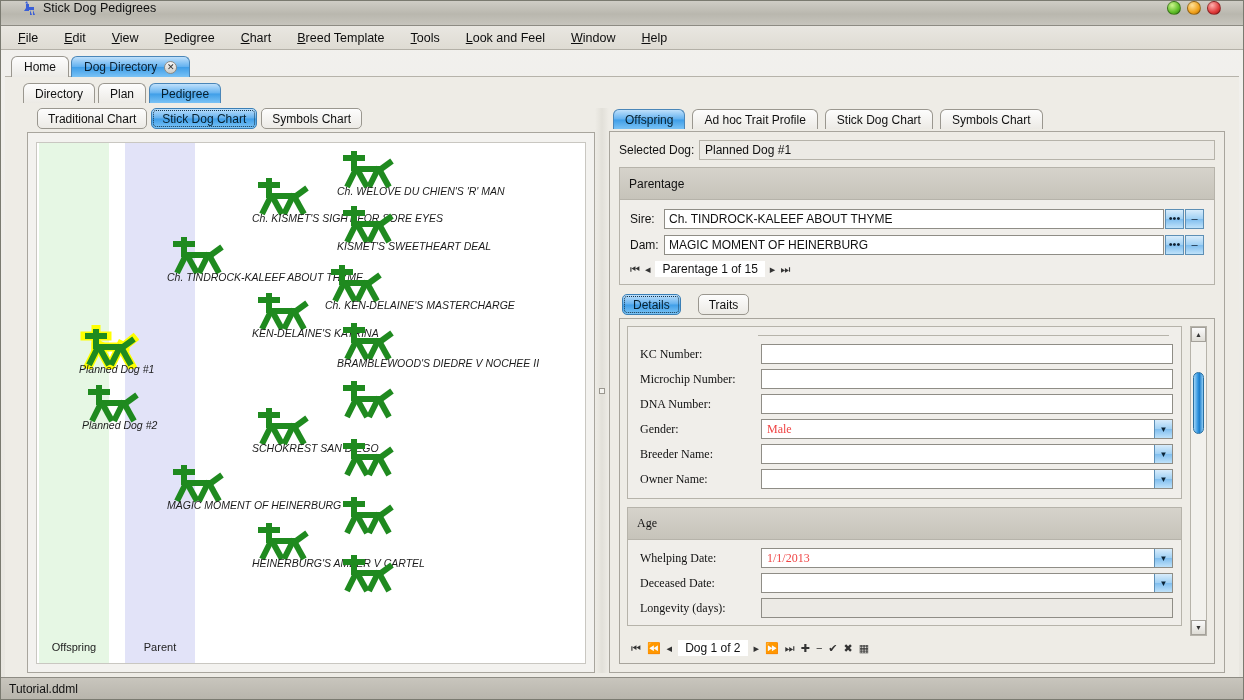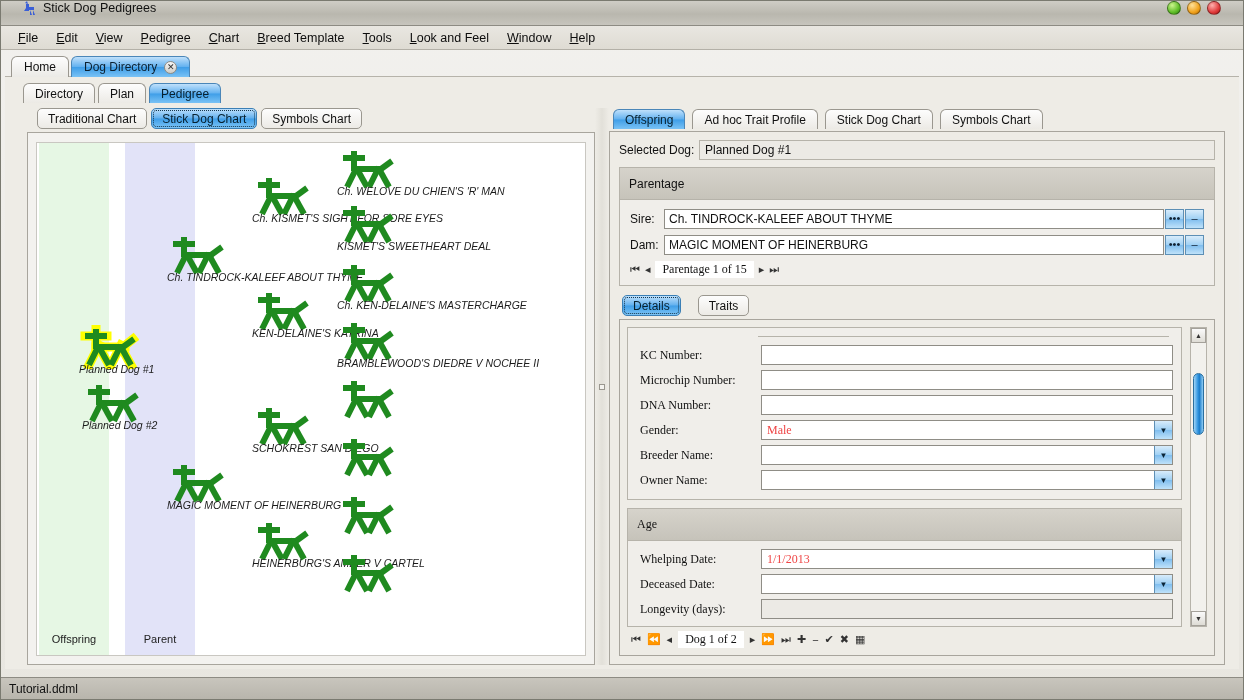--- a/index.html
+++ b/index.html
@@ -29,21 +29,21 @@
   .win-btns { margin-left:auto; display:flex; gap:6px; padding-right:6px; }
   .wbtn { width:14px;height:14px;border-radius:50%; border:1px solid rgba(0,0,0,.35); }
   .wbtn.g { background:radial-gradient(circle at 35% 28%, #ccf58e, #5fbd27 60%, #2f7d12); }
   .wbtn.o { background:radial-gradient(circle at 35% 28%, #ffe19a, #f0a21c 60%, #b56a05); }
   .wbtn.r { background:radial-gradient(circle at 35% 28%, #ffb0ae, #e03b3b 60%, #9e1414); }
   
   .menubar {
     height:24px; flex:0 0 24px;
     background:linear-gradient(#e9e7e1,#dedbd3);
     border-bottom:1px solid #b3b0a7;
-    display:flex; align-items:center; padding-left:8px; gap:0;
+    display:flex; align-items:center; padding-left:8px; gap:8px;
   }
   .menu-item {
     padding:3px 9px; font-size:12.5px; color:#0d0d0d; cursor:default; white-space:nowrap;
   }
   .menu-item u { text-decoration:underline; }
   
   .wintabs {
     flex:0 0 26px; display:flex; align-items:flex-end;
     padding-left:10px; background:transparent; position:relative;
   }
@@ -58,21 +58,21 @@
     border-color:#4a86b8; color:#0b2030;
   }
   .tab-close {
     width:13px;height:13px;border-radius:50%;
     background:linear-gradient(#f6f6f6,#cfcdc6);
     border:1px solid #8d8b83; font-size:9px; line-height:11px;
     text-align:center; color:#333;
   }
   
   .content {
-    flex:1 1 auto; margin:0 4px 8px 4px;
+    flex:1 1 auto; margin:0 4px 0 4px;
     background:#eeece6;
     border-top:1px solid #b6b3aa;
     display:flex; flex-direction:column;
     overflow:hidden;
   }
   .subtabs {
     flex:0 0 25px; display:flex; align-items:flex-end; padding-left:18px; padding-top:4px;
   }
   .subtab {
     height:20px; padding:0 11px; display:flex; align-items:center;
@@ -162,21 +162,21 @@
     padding:1px 4px; font-size:12px; color:#111; display:flex; align-items:center;
     overflow:hidden; white-space:nowrap;
   }
   .minibtn {
     width:19px;height:20px; margin-left:1px;
     background:linear-gradient(#d8ecfb,#9fd0f4 50%,#7fbdee 51%,#bfe2fa);
     border:1px solid #5d8fb5; font-size:11px; line-height:17px; text-align:center; color:#123;
   }
   .navbar { display:flex; align-items:center; gap:5px; font-size:12px; margin-top:3px; }
   .navicon { color:#333; font-size:11px; }
-  .navlabel { background:#fff; padding:1px 7px; font-size:12px; color:#111;font-family:Liberation Serif, serif; }
+  .navlabel { background:#fff; padding:1px 7px; font-size:12px; color:#111; }
   
   .dt-tabs { display:flex; align-items:flex-end; gap:17px; padding-left:3px; }
   .dt-frame {
     margin-top:3px; flex:1 1 auto; border:1px solid #a8a59d; background:#eeece6;
     padding:7px; display:flex; flex-direction:column; overflow:hidden;
   }
   .dt-split { flex:1 1 auto; display:flex; overflow:hidden; }
   .dt-scrollview { flex:1 1 auto; overflow:hidden; position:relative; padding-right:4px; }
   .fgroup { border:1px solid #b6b3aa; background:#f0eeea; margin-bottom:8px;font-family:Liberation Serif, serif; }
   .fgrow { display:flex; align-items:center; margin-bottom:5px; }
@@ -425,21 +425,21 @@
                       <path d="M17,4 L17,24"></path>
                       <path d="M6,11 L28,11"></path>
                       <path d="M17,22 L46,22"></path>
                       <path d="M20,20 L10,40"></path>
                       <path d="M20,22 L30,40"></path>
                       <path d="M42,20 L32,40"></path>
                       <path d="M42,22 L52,40"></path>
                       <path d="M44,22 L55,14"></path>
                     </g>
                   </svg></span><span class="dogname">KISMET'S SWEETHEART DEAL</span></div>
-              <div class="dognode" style="left: 300px; top: 118px;"><span><svg width="60" height="44" viewBox="0 0 60 44">
+              <div class="dognode" style="left: 288px; top: 118px;"><span><svg width="60" height="44" viewBox="0 0 60 44">
                     <g stroke="#1f8a1f" stroke-width="6" stroke-linecap="butt" fill="none">
                       <path d="M17,4 L17,24"></path>
                       <path d="M6,11 L28,11"></path>
                       <path d="M17,22 L46,22"></path>
                       <path d="M20,20 L10,40"></path>
                       <path d="M20,22 L30,40"></path>
                       <path d="M42,20 L32,40"></path>
                       <path d="M42,22 L52,40"></path>
                       <path d="M44,22 L55,14"></path>
                     </g>

